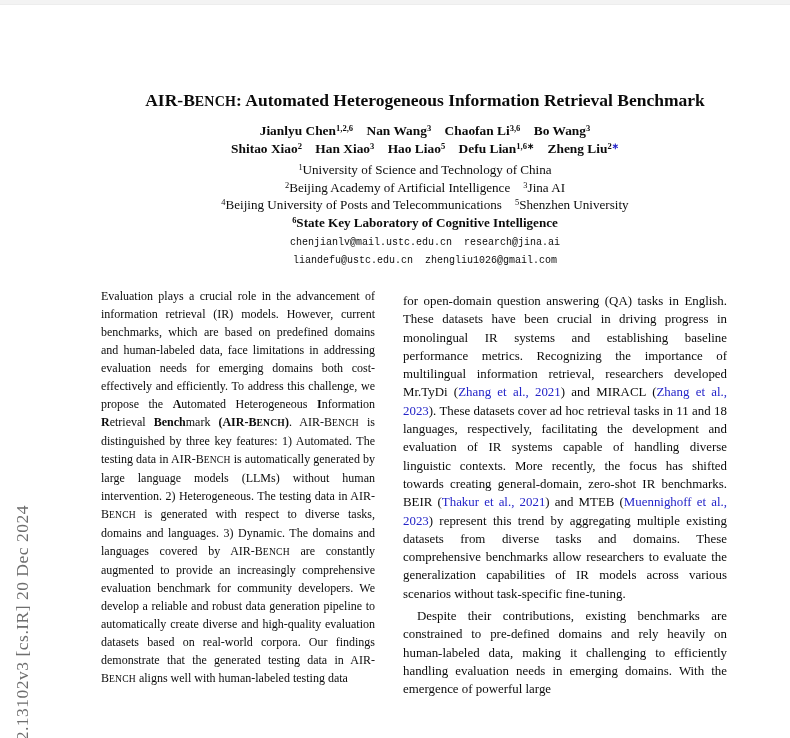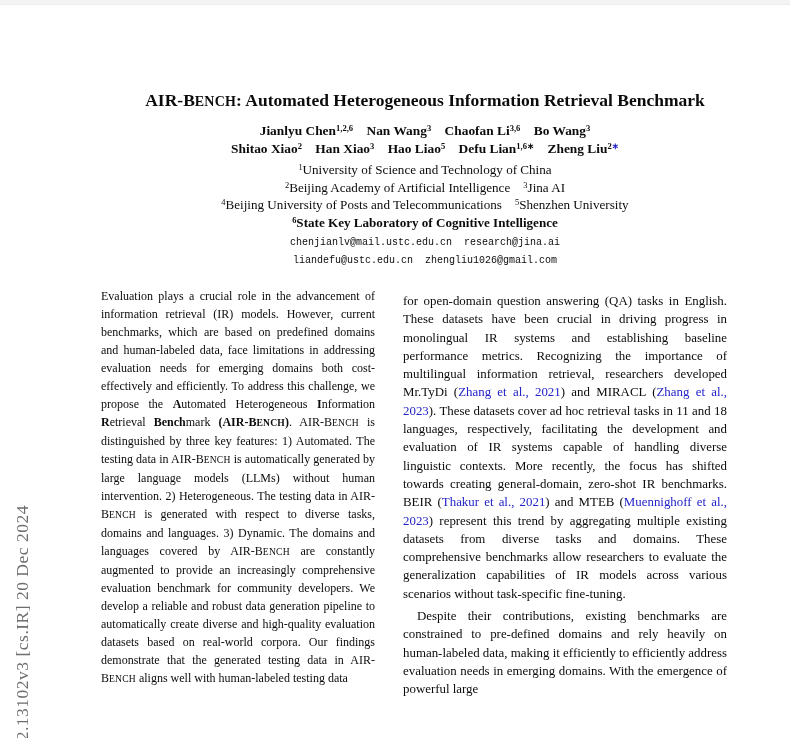--- a/index.html
+++ b/index.html
@@ -71,15 +71,15 @@
     <div class="email e1">chenjianlv@mail.ustc.edu.cn  research@jina.ai</div>
     <div class="email e2">liandefu@ustc.edu.cn  zhengliu1026@gmail.com</div>
   </div>
 
   <div class="col-left">
     <div class="abstract-text"><span>Evaluation plays a crucial role in the advancement of information retrieval (IR) models. However, current benchmarks, which are based on predefined domains and human-labeled data, face limitations in addressing evaluation needs for emerging domains both cost-effectively and efficiently. To address this challenge, we propose the </span><span class="b">A</span><span>utomated Heterogeneous </span><span class="b">I</span><span>nformation </span><span class="b">R</span><span>etrieval </span><span class="b">Bench</span><span>mark </span><span class="b">(AIR-B</span><span class="b sc">ENCH</span><span class="b">)</span><span>. </span><span>AIR-B</span><span class="sc">ENCH</span><span> is distinguished by three key features: 1) Automated. The testing data in </span><span>AIR-B</span><span class="sc">ENCH</span><span> is automatically generated by large language models (LLMs) without human intervention. 2) Heterogeneous. The testing data in </span><span>AIR-B</span><span class="sc">ENCH</span><span> is generated with respect to diverse tasks, domains and languages. 3) Dynamic. The domains and languages covered by </span><span>AIR-B</span><span class="sc">ENCH</span><span> are constantly augmented to provide an increasingly comprehensive evaluation benchmark for community developers. We develop a reliable and robust data generation pipeline to automatically create diverse and high-quality evaluation datasets based on real-world corpora. Our findings demonstrate that the generated testing data in </span><span>AIR-B</span><span class="sc">ENCH</span><span> aligns well with human-labeled testing data</span></div>
   </div>
 
   <div class="col-right">
     <p class="body-text"><span>for open-domain question answering (QA) tasks in English. These datasets have been crucial in driving progress in monolingual IR systems and establishing baseline performance metrics. Recognizing the importance of multilingual information retrieval, researchers developed Mr.TyDi (</span><span class="link">Zhang et al., 2021</span><span>) and MIRACL (</span><span class="link">Zhang et al., 2023</span><span>). These datasets cover ad hoc retrieval tasks in 11 and 18 languages, respectively, facilitating the development and evaluation of IR systems capable of handling diverse linguistic contexts. More recently, the focus has shifted towards creating general-domain, zero-shot IR benchmarks. BEIR (</span><span class="link">Thakur et al., 2021</span><span>) and MTEB (</span><span class="link">Muennighoff et al., 2023</span><span>) represent this trend by aggregating multiple existing datasets from diverse tasks and domains. These comprehensive benchmarks allow researchers to evaluate the generalization capabilities of IR models across various scenarios without task-specific fine-tuning.</span></p>
-    <p class="body-text indent"><span>Despite their contributions, existing benchmarks are constrained to pre-defined domains and rely heavily on human-labeled data, making it efficiently to efficiently address evaluation needs in emerging domains. With the emergence of powerful large</span></p>
+    <p class="body-text indent"><span>Despite their contributions, existing benchmarks are constrained to pre-defined domains and rely heavily on human-labeled data, making it challenging to efficiently handling evaluation needs in emerging domains. With the emergence of powerful large</span></p>
   </div>
 </div>
 
 </body></html>

